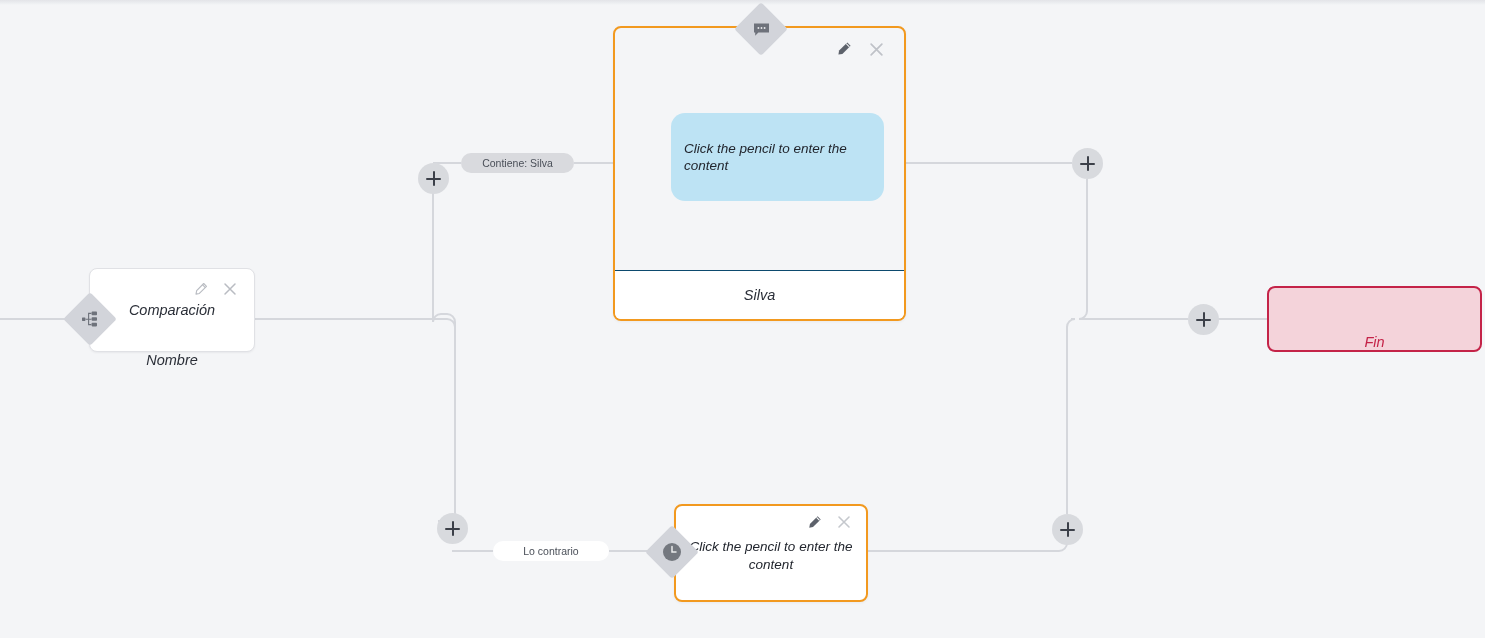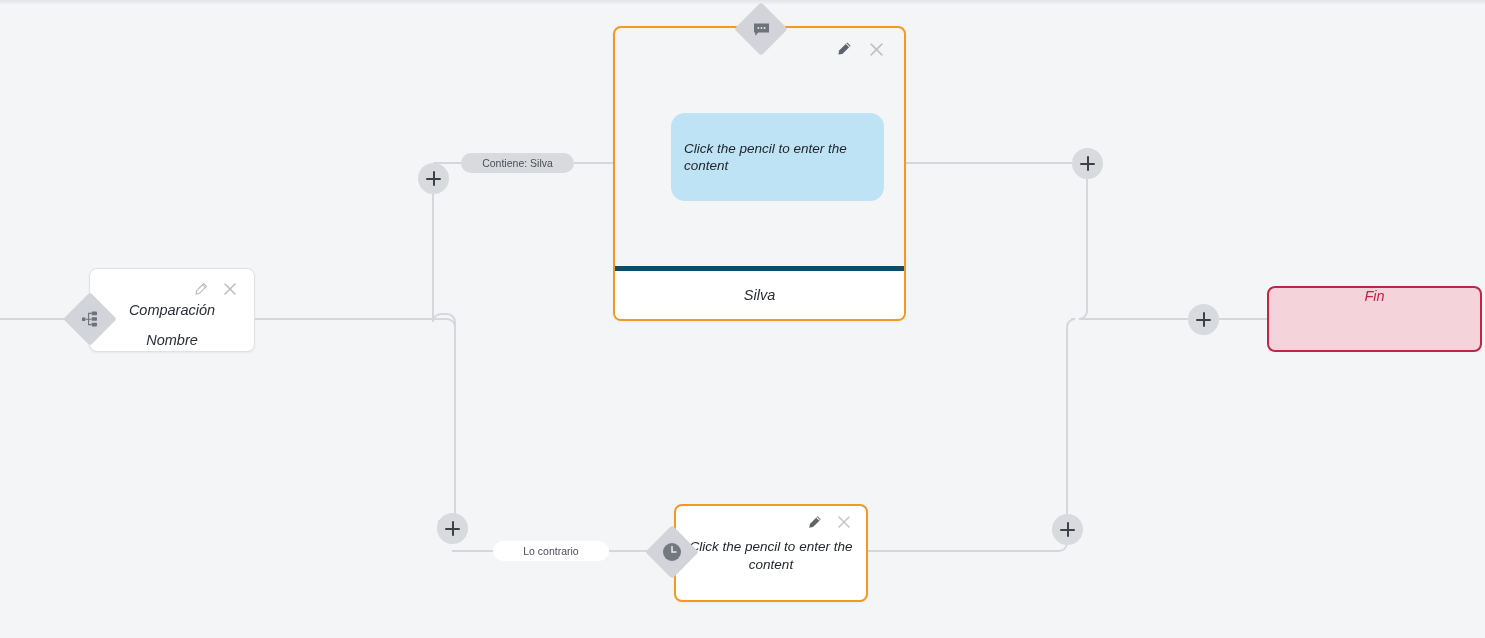--- a/index.html
+++ b/index.html
@@ -74,21 +74,21 @@
   }
   .node-compare .body {
     position: absolute;
     left: 0; right: 0;
     top: 28px;
     text-align: center;
     color: #2b2f38;
     font-size: 14.5px;
     line-height: 26px;
   }
-  .node-compare .body .l2 { margin-top: 4px; }
+  .node-compare .body .l2 { margin-top: 24px; }
 
   
   .node-msg-top {
     left: 613px;
     top: 26px;
     width: 293px;
     height: 295px;
     border: 2px solid #f2991f;
     border-radius: 8px;
     background: #f4f5f7;
@@ -116,21 +116,21 @@
     padding: 28px 18px 22px 13px;
     color: #22262e;
     font-size: 13.5px;
     line-height: 16.5px;
   }
   .node-footer {
     position: absolute;
     left: 0; right: 0; bottom: 0;
     height: 48px;
     background: #ffffff;
-    border-top: 5px solid #0c4a6e;
+    border-top: 1px solid #0c4a6e;
     display: flex;
     align-items: center;
     justify-content: center;
     color: #2b2f38;
     font-size: 14.5px;
   }
 
   
   .node-msg-bottom {
     left: 674px;
@@ -163,21 +163,21 @@
   
   .node-end {
     left: 1267px;
     top: 286px;
     width: 215px;
     height: 66px;
     border: 2px solid #c42348;
     border-radius: 8px;
     background: #f4d3da;
     display: flex;
-    align-items: flex-start;
+    align-items: flex-end;
     justify-content: center;
     color: #c42348;
     font-size: 14.5px;
   }
 
   
   .icon-btn {
     width: 16px;
     height: 16px;
     display: inline-flex;

